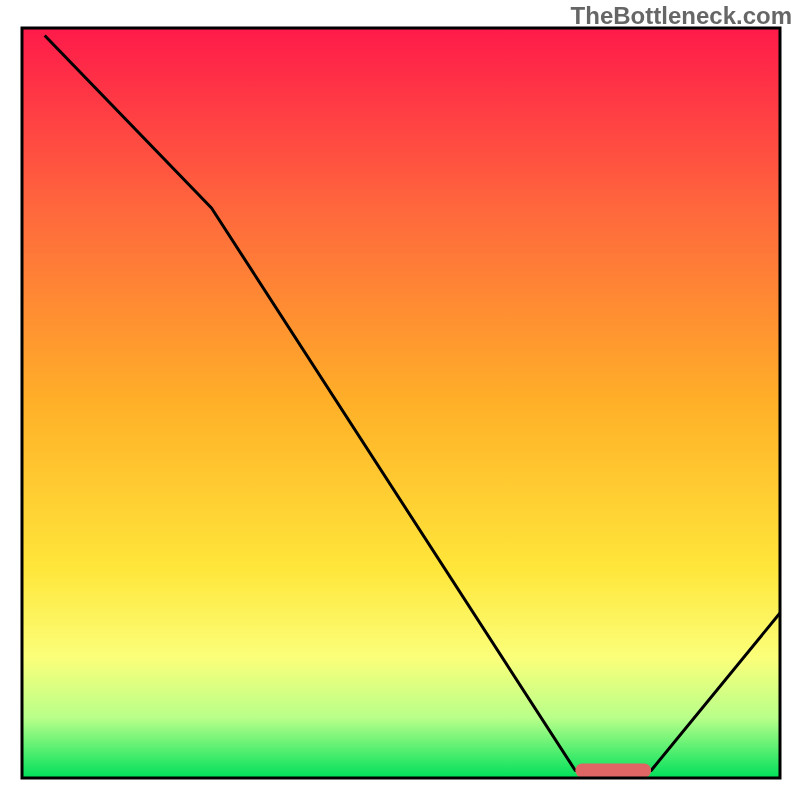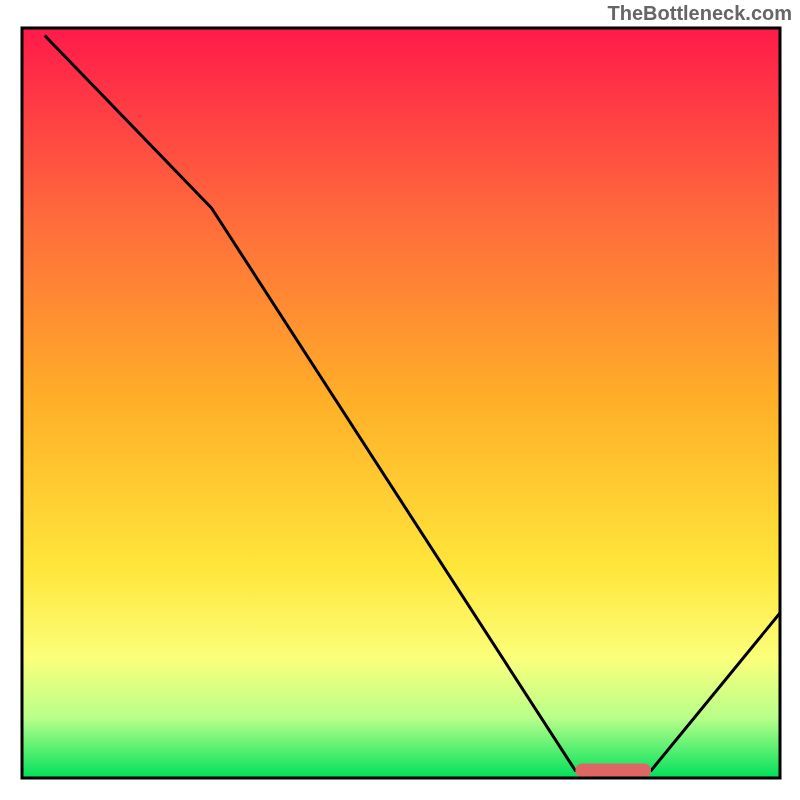--- a/index.html
+++ b/index.html
@@ -12,21 +12,21 @@
   }
   .container {
     position: relative;
     width: 800px;
     height: 800px;
   }
   .watermark {
     position: absolute;
     top: 2px;
     right: 8px;
-    font-size: 20px;
+    font-size: 24px;
     font-weight: bold;
     color: #666;
     z-index: 10;
   }
   svg {
     display: block;
   }
 </style>
 </head>
 <body>

